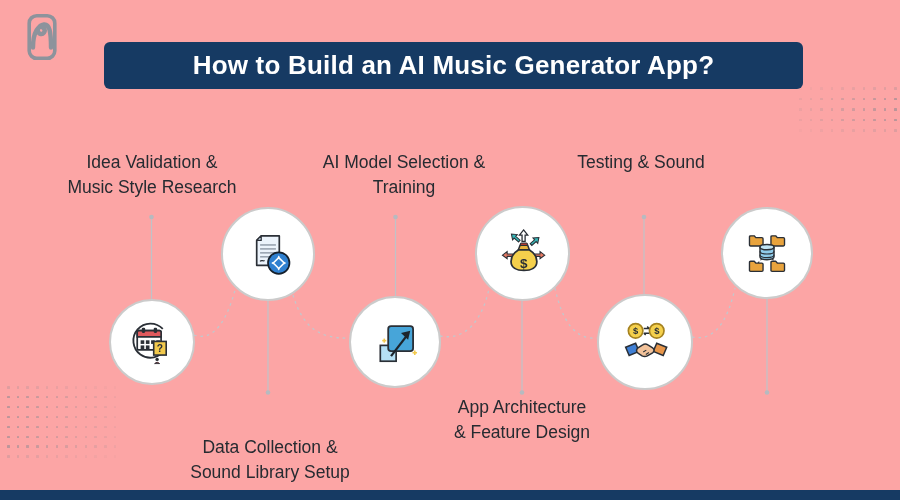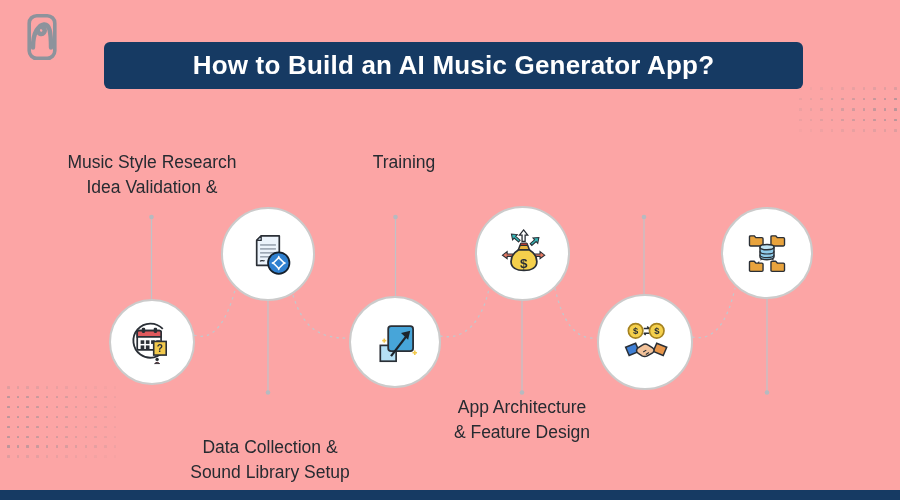--- a/index.html
+++ b/index.html
@@ -359,31 +359,33 @@
         </g>
         <path d="M16.8,17.8 v8.6 c0,1.4 2.8,2.5 6.2,2.5 s6.2,-1.1 6.2,-2.5 v-8.6" fill="#8fcbe9" stroke="#2a2f36" stroke-width="1.3"></path>
         <path d="M16.8,21.4 c0,1.4 2.8,2.5 6.2,2.5 s6.2,-1.1 6.2,-2.5" fill="none" stroke="#2a2f36" stroke-width="1"></path>
         <path d="M16.8,24.6 c0,1.4 2.8,2.5 6.2,2.5 s6.2,-1.1 6.2,-2.5" fill="none" stroke="#2a2f36" stroke-width="1"></path>
         <ellipse cx="23" cy="17.8" rx="6.2" ry="2.4" fill="#bfe3f4" stroke="#2a2f36" stroke-width="1.3"></ellipse>
       </svg>
     </span>
   </div>
 
   <div class="label l1">
+    <div>Idea Validation &amp;</div>
     <div>Music Style Research</div>
-    <div>Idea Validation &amp;</div>
   </div>
   <div class="label l2">
     <div>Data Collection &amp;</div>
     <div>Sound Library Setup</div>
   </div>
   <div class="label l3">
+    <div>AI Model Selection &amp;</div>
     <div>Training</div>
   </div>
   <div class="label l4">
     <div>App Architecture</div>
     <div>&amp; Feature Design</div>
   </div>
   <div class="label l5">
+    <div>Testing &amp; Sound</div>
   </div>
 
   <div class="footer-bar" style="background: rgb(22, 58, 99);"></div>
 </div>
 
 </body></html>

